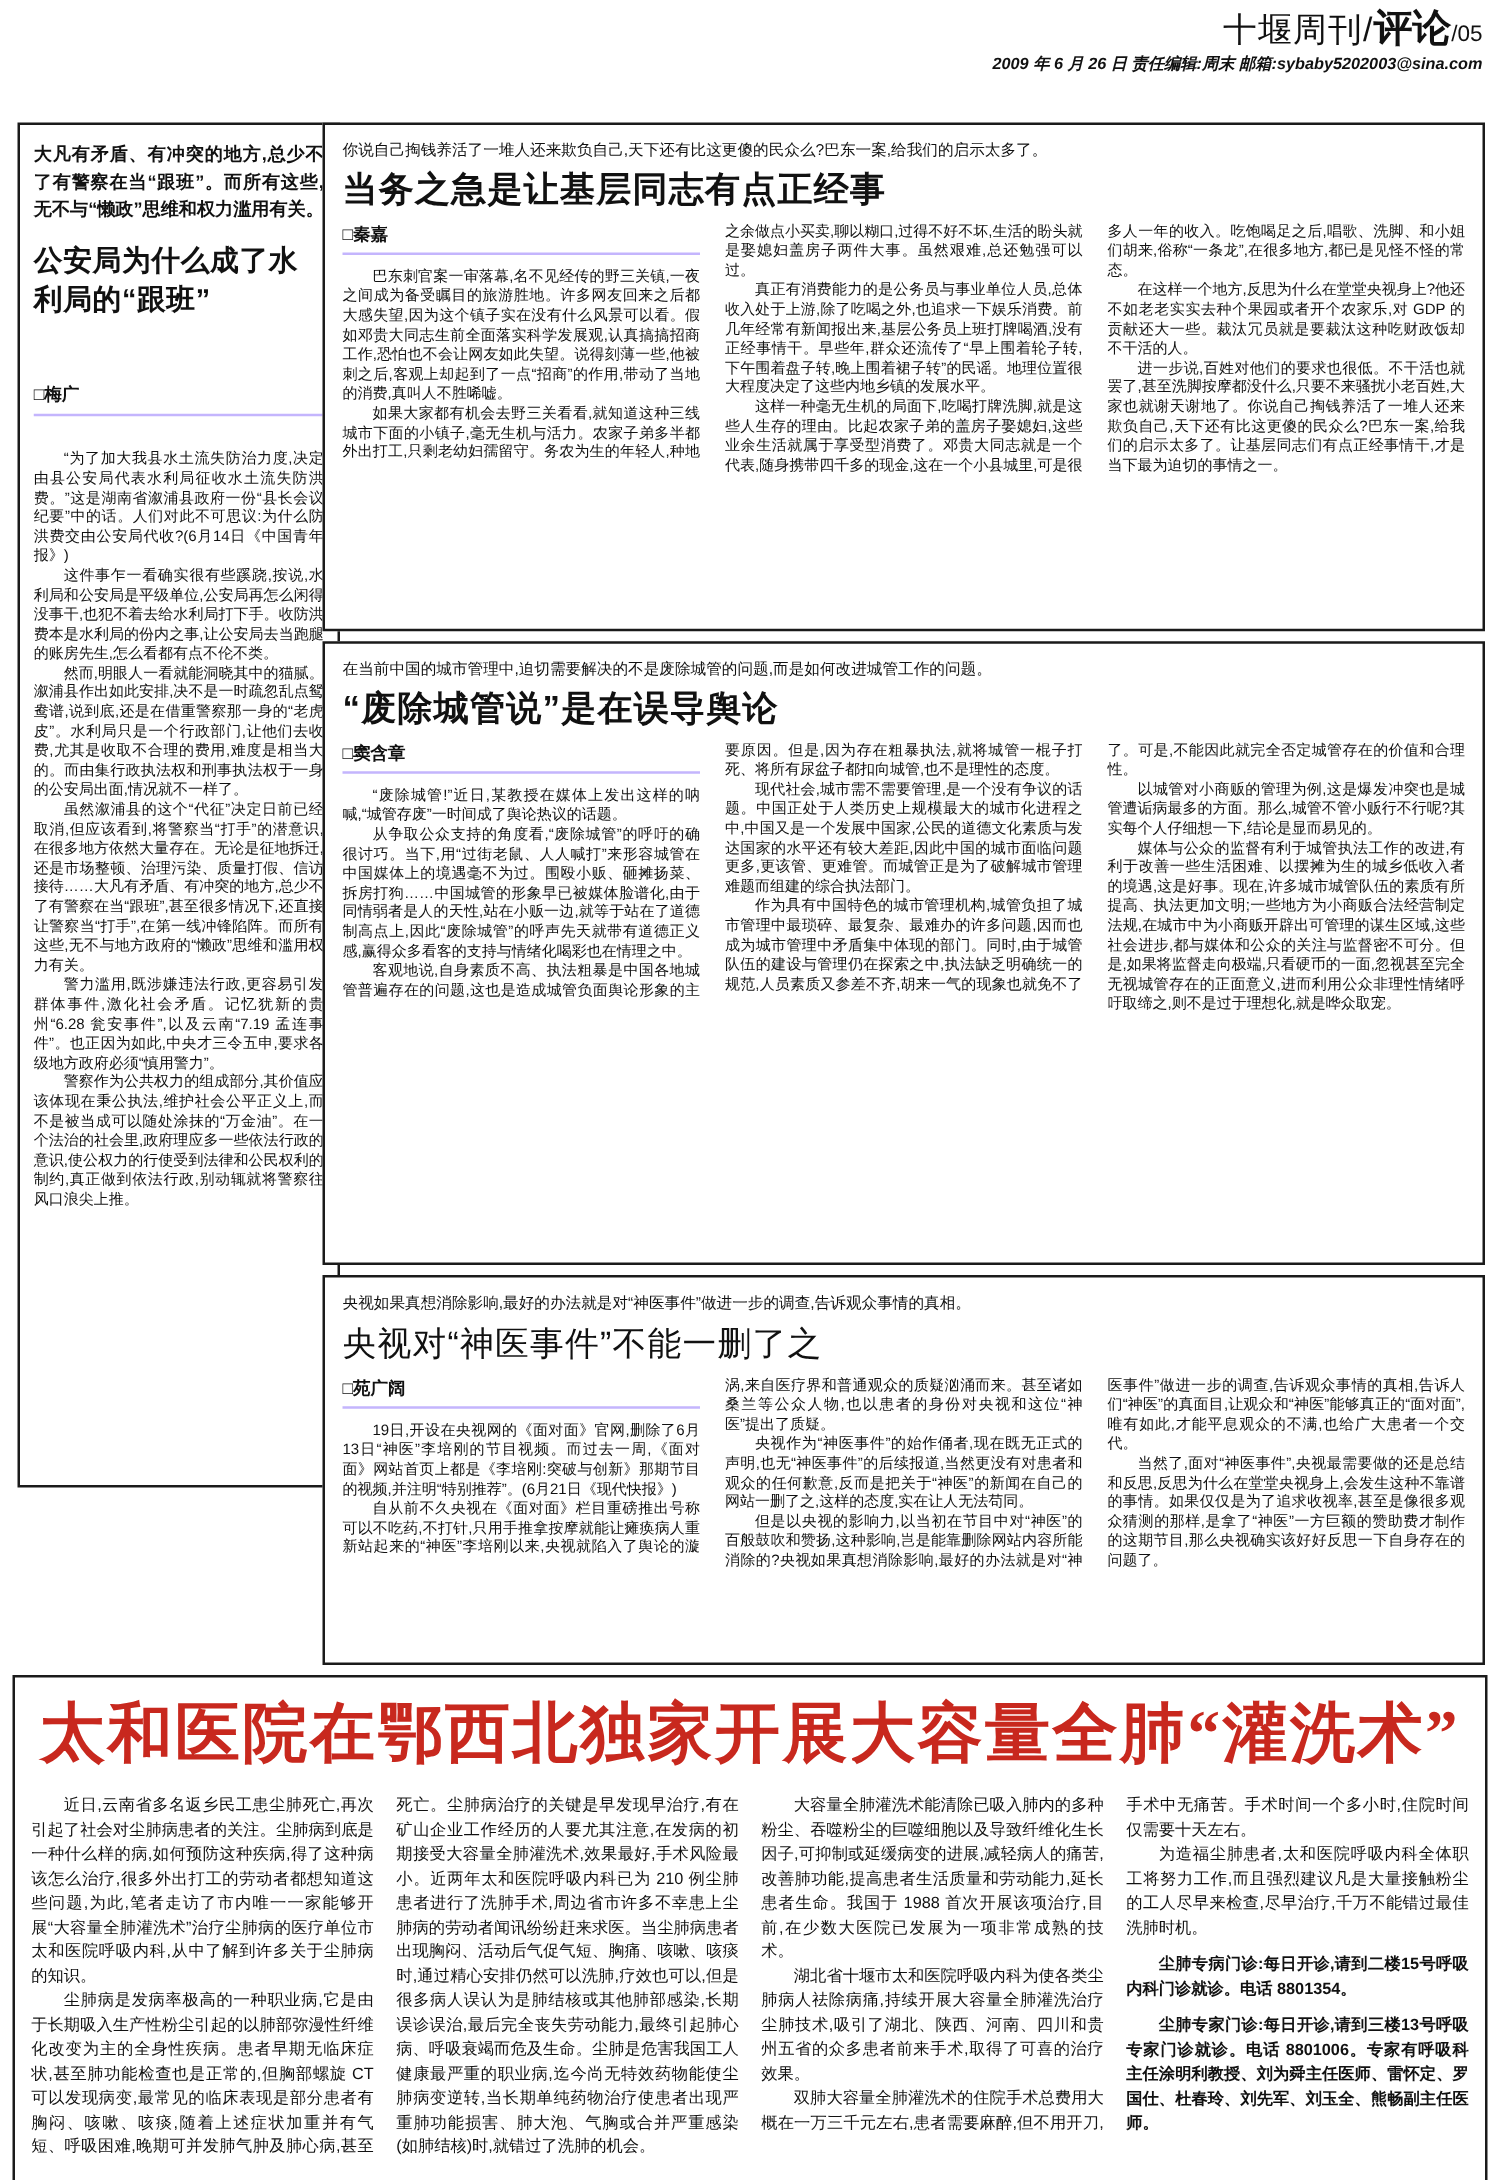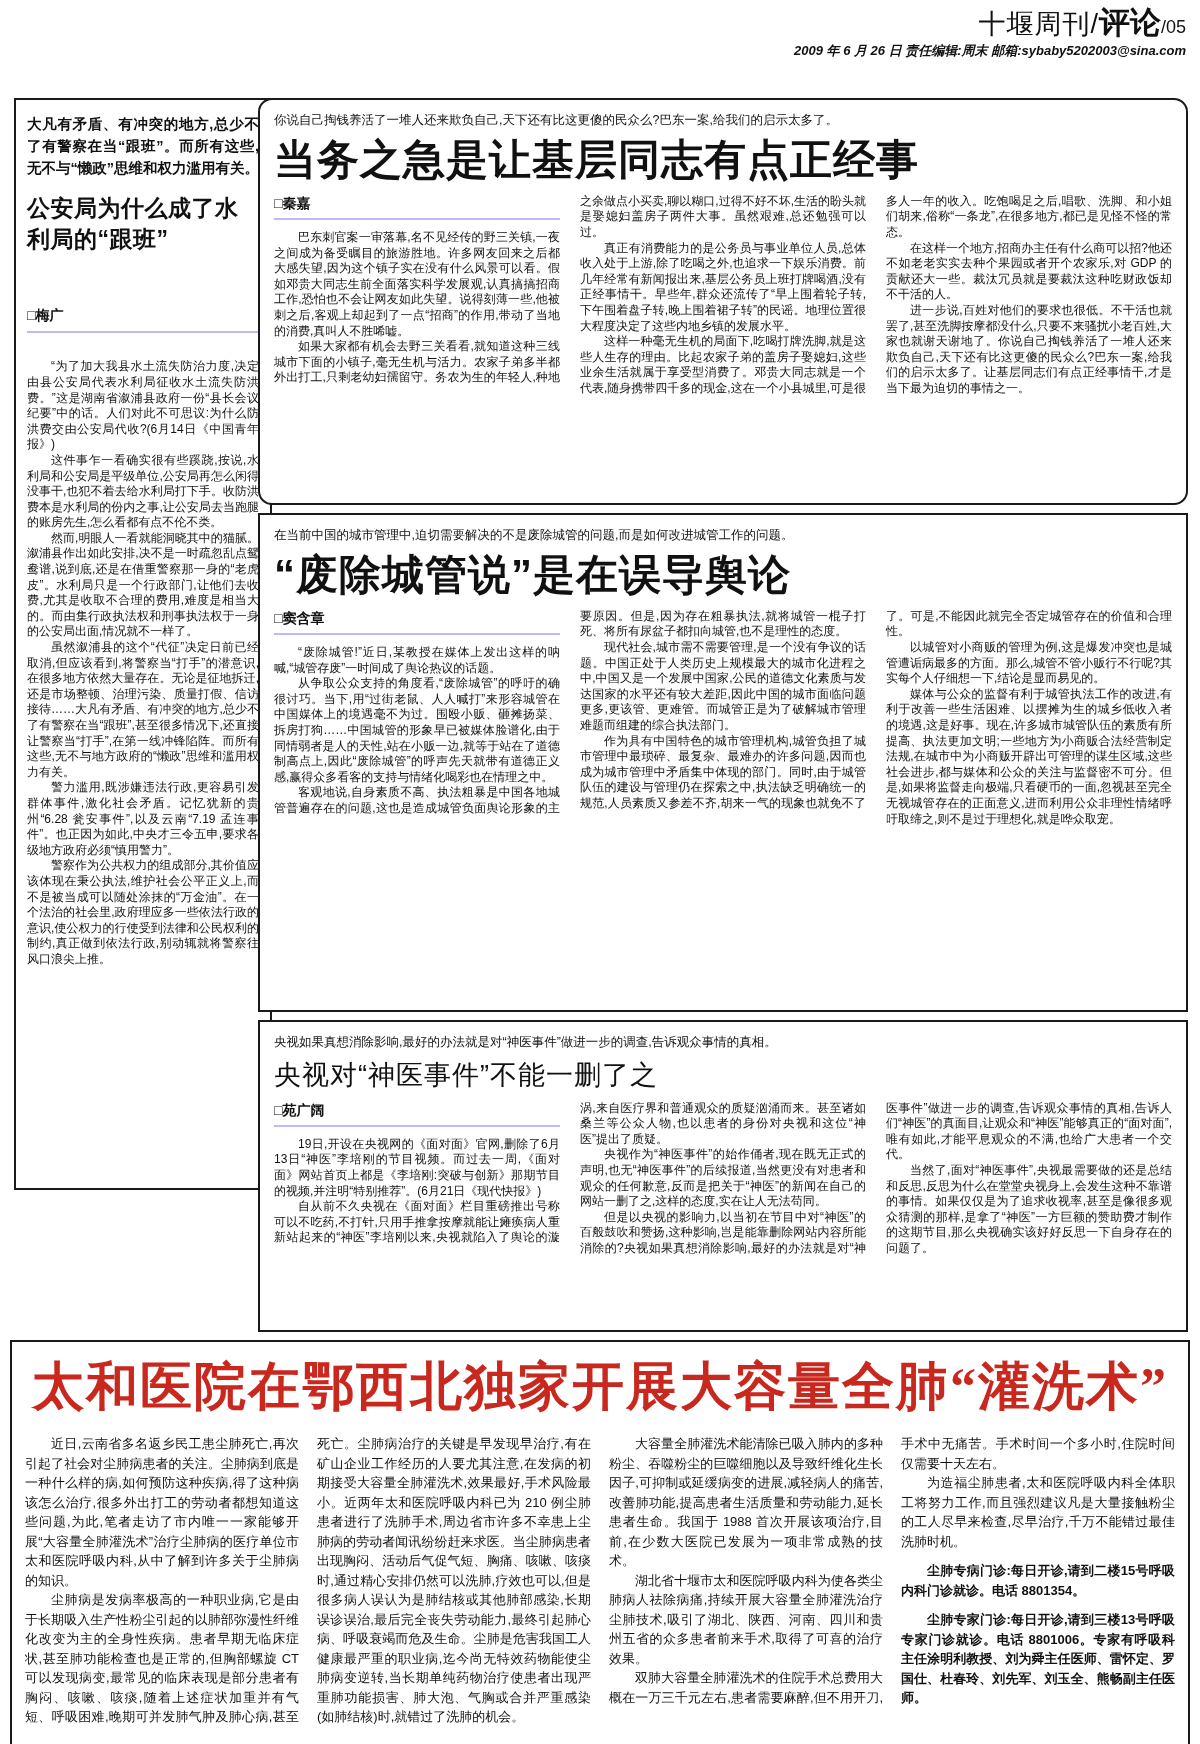--- a/index.html
+++ b/index.html
@@ -6,28 +6,28 @@
   .page{position:relative;width:1200px;height:1744px;background:#ffffff;margin:0 auto;
         font-family:"Liberation Sans",sans-serif;color:#111;overflow:hidden;}
   .masthead{position:absolute;top:6px;right:14px;text-align:right;line-height:1.1;}
   .masthead .mh-line{white-space:nowrap;}
   .mh-prefix{font-size:27px;letter-spacing:1px;}
   .mh-section{font-size:31px;font-weight:bold;}
   .mh-page{font-size:18px;}
   .dateline{margin-top:4px;font-size:13px;font-weight:bold;font-style:italic;white-space:nowrap;}
   .box{position:absolute;border:2px solid #1a1a1a;background:#fff;overflow:hidden;box-sizing:border-box;}
   .box-left{left:14px;top:98px;width:258px;height:1092px;padding:14px 11px;}
-  .box-top{left:258px;top:98px;width:930px;height:407px;padding:12px 14px;border-radius:14px;}
+  .box-top{left:258px;top:98px;width:930px;height:407px;padding:12px 14px;}
   .box-mid{left:258px;top:513px;width:930px;height:499px;padding:12px 14px;}
   .box-tv{left:258px;top:1020px;width:930px;height:312px;padding:12px 14px;}
   .box-ad{left:10px;top:1340px;width:1180px;height:416px;padding:8px 13px;}
   .intro{font-size:14.5px;font-weight:bold;line-height:1.5;text-align:justify;}
   .hl-left{font-size:23px;font-weight:bold;line-height:1.35;margin-top:14px;letter-spacing:0.5px;}
   .lead{font-size:12.5px;line-height:1.4;text-align:justify;}
-  .headline{font-size:42px;font-weight:bold;letter-spacing:1px;margin:6px 0 10px 0;line-height:1.15;white-space:nowrap;}
+  .headline{font-size:28px;font-weight:bold;letter-spacing:1px;margin:6px 0 10px 0;line-height:1.15;white-space:nowrap;}
   .headline-tv{font-size:27px;font-weight:normal;letter-spacing:1px;margin:8px 0 10px 0;line-height:1.15;}
   .byline{font-size:14px;font-weight:bold;border-bottom:2px solid #c4b5fd;padding-bottom:6px;margin-bottom:10px;}
   .byline-left{margin-top:52px;margin-bottom:26px;}
   .body-text{font-size:12px;line-height:1.3;text-align:justify;}
   .body-text p{margin:0;text-indent:2em;}
   .cols3{column-count:3;column-gap:20px;}
   .cols4{column-count:4;column-gap:18px;}
   .cols3 .byline, .cols4 .byline{break-inside:avoid;}
   .ad-title{font-family:"Liberation Serif",serif;font-weight:bold;font-size:52px;text-align:center;
             letter-spacing:2px;margin:2px 0 12px 0;white-space:nowrap;}
@@ -61,21 +61,21 @@
 
   <div class="box box-top">
     <div class="lead">你说自己掏钱养活了一堆人还来欺负自己,天下还有比这更傻的民众么?巴东一案,给我们的启示太多了。</div>
     <div class="headline">当务之急是让基层同志有点正经事</div>
     <div class="body-text cols3">
       <div class="byline">□秦嘉</div>
       <p>巴东刺官案一审落幕,名不见经传的野三关镇,一夜之间成为备受瞩目的旅游胜地。许多网友回来之后都大感失望,因为这个镇子实在没有什么风景可以看。假如邓贵大同志生前全面落实科学发展观,认真搞搞招商工作,恐怕也不会让网友如此失望。说得刻薄一些,他被刺之后,客观上却起到了一点“招商”的作用,带动了当地的消费,真叫人不胜唏嘘。</p>
       <p>如果大家都有机会去野三关看看,就知道这种三线城市下面的小镇子,毫无生机与活力。农家子弟多半都外出打工,只剩老幼妇孺留守。务农为生的年轻人,种地之余做点小买卖,聊以糊口,过得不好不坏,生活的盼头就是娶媳妇盖房子两件大事。虽然艰难,总还勉强可以过。</p>
       <p>真正有消费能力的是公务员与事业单位人员,总体收入处于上游,除了吃喝之外,也追求一下娱乐消费。前几年经常有新闻报出来,基层公务员上班打牌喝酒,没有正经事情干。早些年,群众还流传了“早上围着轮子转,下午围着盘子转,晚上围着裙子转”的民谣。地理位置很大程度决定了这些内地乡镇的发展水平。</p>
       <p>这样一种毫无生机的局面下,吃喝打牌洗脚,就是这些人生存的理由。比起农家子弟的盖房子娶媳妇,这些业余生活就属于享受型消费了。邓贵大同志就是一个代表,随身携带四千多的现金,这在一个小县城里,可是很多人一年的收入。吃饱喝足之后,唱歌、洗脚、和小姐们胡来,俗称“一条龙”,在很多地方,都已是见怪不怪的常态。</p>
-      <p>在这样一个地方,招商办主任有什么商可以招?他还不如老老实实去种个果园或者开个农家乐,对 GDP 的贡献还大一些。裁汰冗员就是要裁汰这种吃财政饭却不干活的人。</p>
+      <p>在这样一个地方,反思为什么在堂堂央视身上?他还不如老老实实去种个果园或者开个农家乐,对 GDP 的贡献还大一些。裁汰冗员就是要裁汰这种吃财政饭却不干活的人。</p>
       <p>进一步说,百姓对他们的要求也很低。不干活也就罢了,甚至洗脚按摩都没什么,只要不来骚扰小老百姓,大家也就谢天谢地了。你说自己掏钱养活了一堆人还来欺负自己,天下还有比这更傻的民众么?巴东一案,给我们的启示太多了。让基层同志们有点正经事情干,才是当下最为迫切的事情之一。</p>
     </div>
   </div>
 
   <div class="box box-mid">
     <div class="lead">在当前中国的城市管理中,迫切需要解决的不是废除城管的问题,而是如何改进城管工作的问题。</div>
     <div class="headline">“废除城管说”是在误导舆论</div>
     <div class="body-text cols3">
       <div class="byline">□窦含章</div>
       <p>“废除城管!”近日,某教授在媒体上发出这样的呐喊,“城管存废”一时间成了舆论热议的话题。</p>

